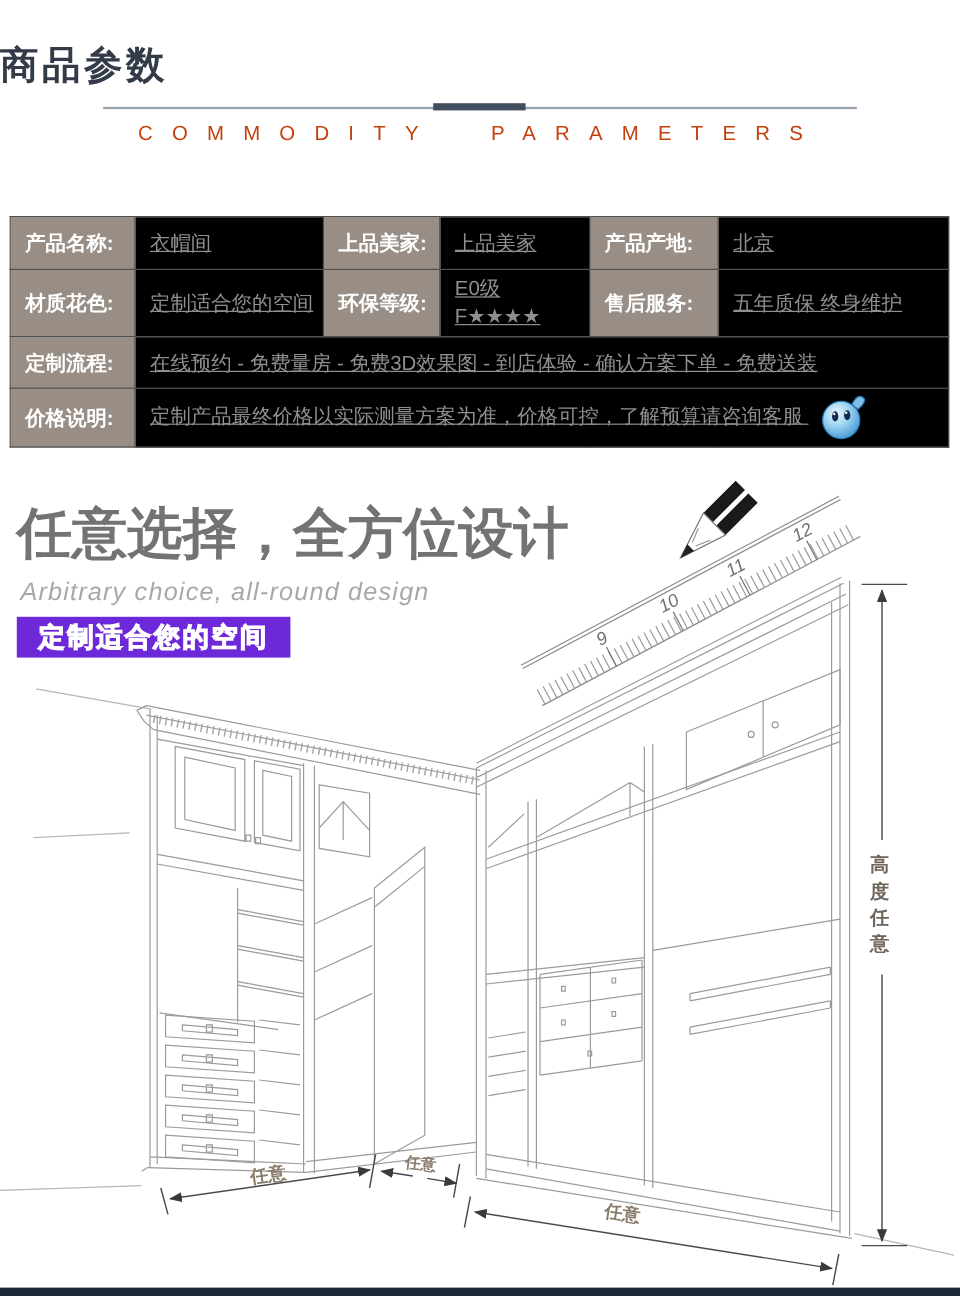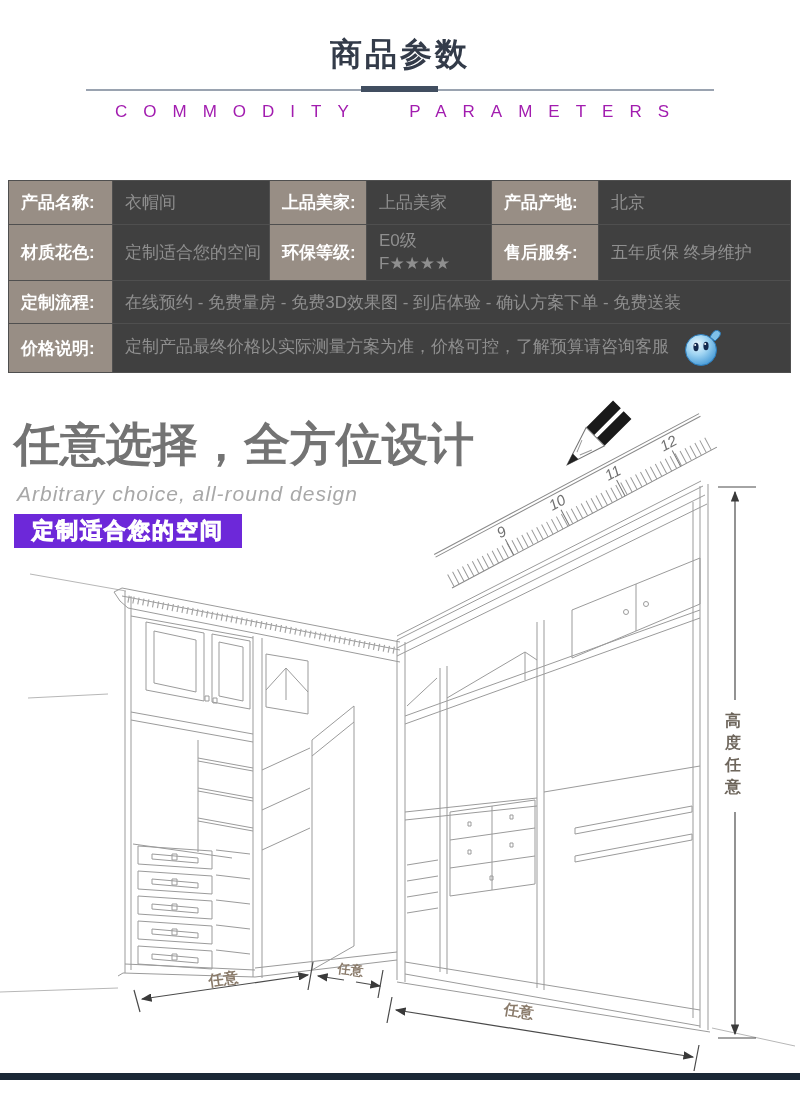--- a/index.html
+++ b/index.html
@@ -1,31 +1,31 @@
 <!DOCTYPE html>
 <html><head>
 <meta charset="utf-8">
 <style>
   html,body{margin:0;padding:0;background:#fff;}
   .page{position:relative;width:800px;height:1094px;background:#fff;overflow:hidden;
         font-family:"Liberation Sans",sans-serif;}
   
-  .title{position:absolute;top:33px;left:0;width:800px;text-align:center;
+  .title{position:absolute;top:33px;left:0;width:800px;text-align:left;
          font-size:32px;font-weight:700;color:#333b49;letter-spacing:3px;}
   .divider-line{position:absolute;top:89px;left:86px;width:628px;height:2px;background:#9aa3b0;}
   .divider-accent{position:absolute;top:86px;left:361px;width:77px;height:6px;background:#414e60;}
   .subtitle{position:absolute;top:102px;left:0;width:800px;text-align:center;
-            font-size:17px;color:#a21caf;letter-spacing:16px;word-spacing:24px;white-space:nowrap;}
+            font-size:17px;color:#c2410c;letter-spacing:16px;word-spacing:24px;white-space:nowrap;}
   
   table.params{position:absolute;top:180px;left:8px;width:783px;border-collapse:collapse;
                table-layout:fixed;}
   table.params th,table.params td{border:1px solid #4f4f4f;padding:0 0 0 12px;text-align:left;
                font-size:17px;vertical-align:middle;}
   table.params th{background:#988e85;color:#ffffff;font-weight:700;white-space:nowrap;}
-  table.params td{background:#404040;color:#8f8f8f;}
+  table.params td{background:#000000;color:#8f8f8f;text-decoration:underline;}
   td.v-serif{font-family:"Liberation Serif",serif;color:#9b9b9b;font-size:18px;}
   tr.r1{height:44px;} tr.r2{height:56px;} tr.r3{height:43px;} tr.r4{height:49px;}
   .eco-cell div{line-height:1.3;}
   .price-cell{white-space:nowrap;}
   .price-cell .mascot{display:inline-block;vertical-align:middle;margin-left:8px;}
   
   .sec-heading{position:absolute;top:414px;left:14px;width:560px;
          font-family:"Liberation Serif",serif;font-weight:700;font-size:46px;color:#737373;}
   .sec-sub{position:absolute;top:482px;left:17px;font-family:Liberation Sans, sans-serif;
          font-style:italic;font-size:21px;color:#a8a8a8;letter-spacing:1px;}

